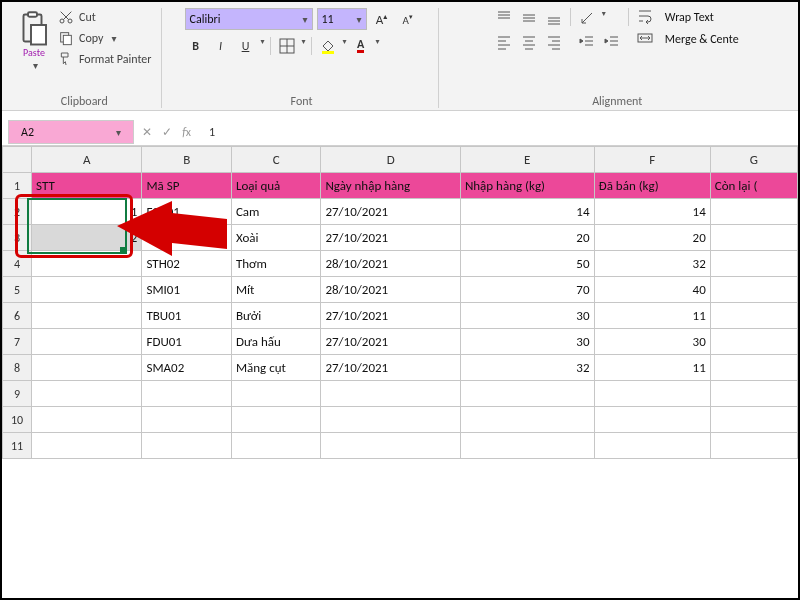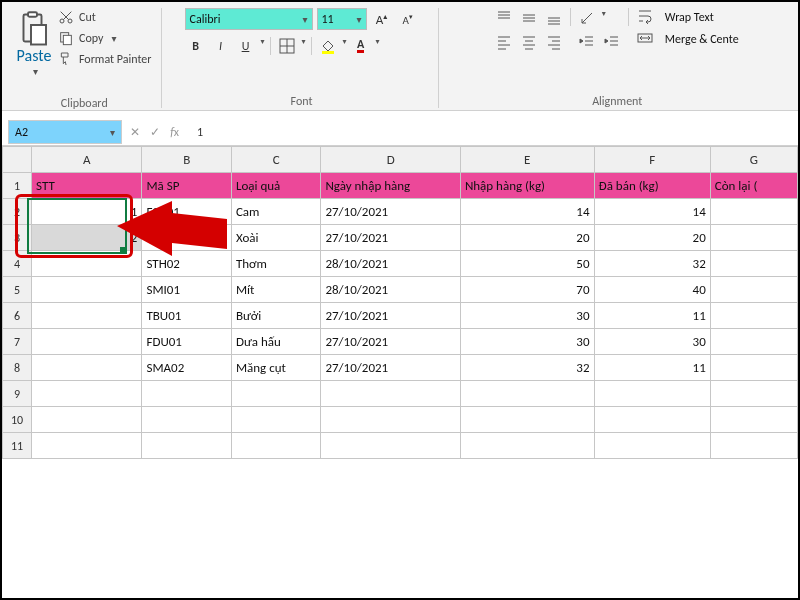--- a/index.html
+++ b/index.html
@@ -4,48 +4,48 @@
 <style>
 body { margin:0; font-family:"Segoe UI",Calibri,sans-serif; font-size:12px; background:#fff; color:#111; width:800px; height:600px; overflow:hidden; border:2px solid #000; box-sizing:border-box; }
 
 
 .ribbon { background:#f3f3f3; border-bottom:1px solid #d0d0d0; padding:6px 6px 2px; display:flex; gap:4px; height:100px; }
 .group { border-right:1px solid #d0d0d0; padding:0 6px; display:flex; flex-direction:column; align-items:center; justify-content:space-between; }
 .group-lbl { color:#666; font-size:12px; margin-top:16px; }
 .clip-btns { display:flex; gap:1px; align-items:flex-start; }
 .paste-col { display:flex; flex-direction:column; align-items:center; gap:0; padding:2px; }
 .paste-col svg { width:36px; height:36px; }
-.paste-lbl { font-size:16px; color:#0369a1; }
+.paste-lbl { font-size:10px; color:#a21caf; }
 .clip-stack { display:flex; flex-direction:column; gap:5px; padding-top:1px; }
 .clip-stack .rbtn { display:flex; align-items:center; gap:5px; padding:0 3px; cursor:pointer; color:#444; }
 .clip-stack .rbtn svg { width:16px; height:16px; }
 
 
 .font-top { display:flex; gap:4px; align-items:center; }
-.combo { background:#5eead4; border:1px solid #bbb; height:20px; display:flex; align-items:center; padding:0 4px; font-size:12px; justify-content:space-between; }
+.combo { background:#c4b5fd; border:1px solid #bbb; height:20px; display:flex; align-items:center; padding:0 4px; font-size:12px; justify-content:space-between; }
 .combo.font-name { width:118px; }
 .combo.font-size { width:40px; }
 .caret { margin-left:3px; color:#555; font-size:10px; }
 .fbtn { width:22px; height:20px; display:flex; align-items:center; justify-content:center; cursor:pointer; color:#333; }
 .fbtn svg{width:16px;height:16px;}
 .font-bot { display:flex; gap:3px; margin-top:6px; align-items:center;}
 .sep { width:1px; height:18px; background:#ccc; margin:0 2px; }
 .split { position:relative; display:flex; }
 .split .caret{font-size:8px; padding-left:1px;}
 
 
 .align-grid{display:flex; gap:3px;}
 .align-col{display:flex; flex-direction:column; gap:4px;}
 .align-col .row{display:flex; gap:3px;}
 .txtbtn{display:flex; align-items:flex-end; gap:12px; cursor:pointer; padding:0 3px;}
 .txtbtn svg{width:16px;height:16px;}
 
 
 .formula-bar { display:flex; align-items:center; height:26px; border-bottom:1px solid #d0d0d0; margin-top:8px; }
-.namebox { width:100px; border:1px solid #ccc; background:#7dd3fc; height:22px; display:flex; align-items:center; padding:0 6px; justify-content:space-between; margin-left:6px;gap:22px; }
+.namebox { width:100px; border:1px solid #ccc; background:#f9a8d4; height:22px; display:flex; align-items:center; padding:0 12px; justify-content:space-between; margin-left:6px;gap:22px; }
 .fx-ctrl { display:flex; align-items:center; gap:10px; padding:0 8px; color:#999; }
 .fx-ctrl span{cursor:pointer;}
 .fx-val { padding:0 10px; color:#333; }
 
 
 .sheet { position:relative; }
 table.grid { border-collapse:collapse; table-layout:fixed; width:796px; }
 .grid th,.grid td{ border:1px solid #c6c6c6; height:25px; padding:0 4px; font-size:13px; text-align:left; overflow:hidden; white-space:nowrap; }
 .grid thead th{ background:#f0f0f0; text-align:center; font-weight:normal; color:#333; }
 .grid .rh{ background:#f0f0f0; text-align:center; width:25px; font-size:12px; color:#333;}

